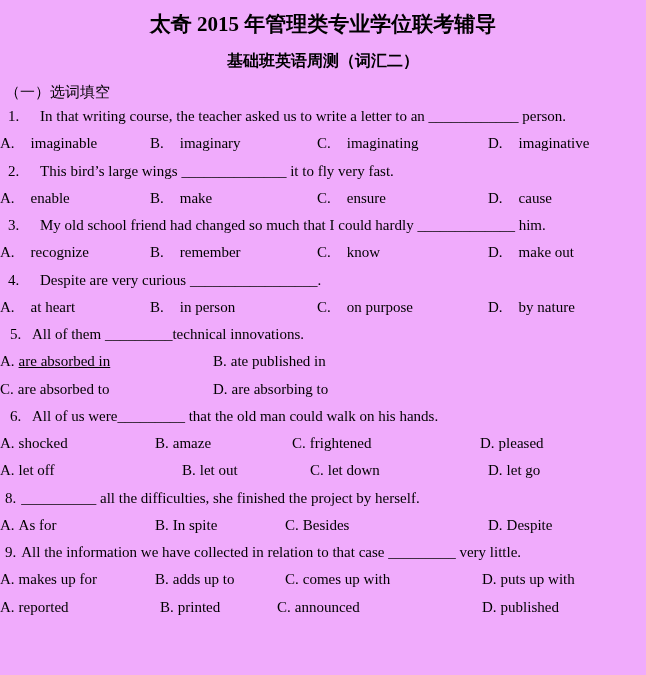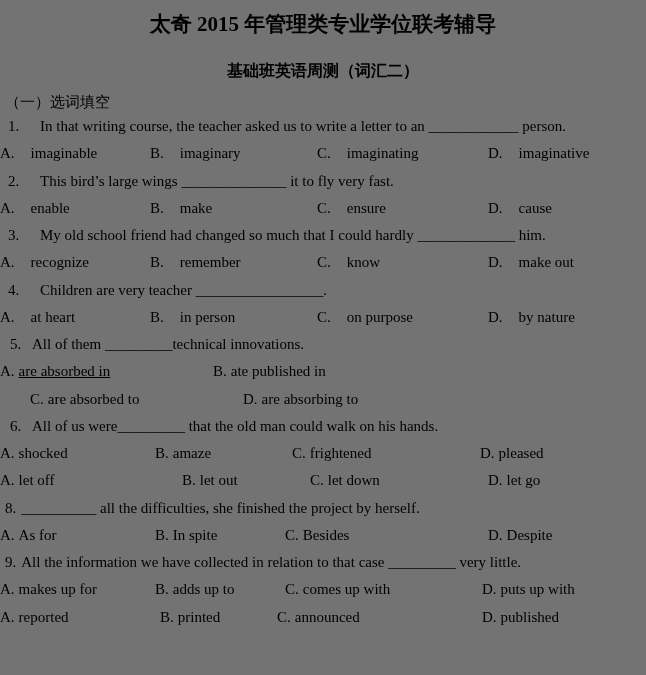--- a/index.html
+++ b/index.html
@@ -6,33 +6,33 @@
     margin: 0;
     padding: 0;
     background: #ffffff;
     color: #000000;
     font-family: "Liberation Serif", "DejaVu Serif", serif;
   }
   .page {
     position: relative;
     width: 646px;
     height: 675px;
-    background: #737373;
+    background: #f0abfc;
     overflow: hidden;
   }
   .title {
     padding-top: 10px;
     text-align: center;
     font-size: 21px;
     font-weight: bold;
     line-height: 28px;
     white-space: nowrap;
   }
   .subtitle {
-    margin-top: 23px;
+    margin-top: 13px;
     text-align: center;
     font-size: 16px;
     font-weight: bold;
     line-height: 20px;
     white-space: nowrap;
   }
   .section {
     margin-top: 11px;
     padding-left: 5px;
     font-size: 15px;
@@ -64,25 +64,25 @@
   <div class="title">太奇 2015 年管理类专业学位联考辅导</div>
   <div class="subtitle">基础班英语周测（词汇二）</div>
   <div class="section">（一）选词填空</div>
   <div id="questions">
       <div class="line q hang-wide"><span class="q-num">1.</span><span class="q-text">In that writing course, the teacher asked us to write a letter to an ____________ person.</span></div>
       <div class="line opts tab"><span class="opt" style="width: 150px;"><span class="opt-letter">A.</span><span class="opt-text">imaginable</span></span><span class="opt" style="width: 167px;"><span class="opt-letter">B.</span><span class="opt-text">imaginary</span></span><span class="opt" style="width: 171px;"><span class="opt-letter">C.</span><span class="opt-text">imaginating</span></span><span class="opt"><span class="opt-letter">D.</span><span class="opt-text">imaginative</span></span></div>
       <div class="line q hang-wide"><span class="q-num">2.</span><span class="q-text">This bird’s large wings ______________ it to fly very fast.</span></div>
       <div class="line opts tab"><span class="opt" style="width: 150px;"><span class="opt-letter">A.</span><span class="opt-text">enable</span></span><span class="opt" style="width: 167px;"><span class="opt-letter">B.</span><span class="opt-text">make</span></span><span class="opt" style="width: 171px;"><span class="opt-letter">C.</span><span class="opt-text">ensure</span></span><span class="opt"><span class="opt-letter">D.</span><span class="opt-text">cause</span></span></div>
       <div class="line q hang-wide"><span class="q-num">3.</span><span class="q-text">My old school friend had changed so much that I could hardly _____________ him.</span></div>
       <div class="line opts tab"><span class="opt" style="width: 150px;"><span class="opt-letter">A.</span><span class="opt-text">recognize</span></span><span class="opt" style="width: 167px;"><span class="opt-letter">B.</span><span class="opt-text">remember</span></span><span class="opt" style="width: 171px;"><span class="opt-letter">C.</span><span class="opt-text">know</span></span><span class="opt"><span class="opt-letter">D.</span><span class="opt-text">make out</span></span></div>
-      <div class="line q hang-wide"><span class="q-num">4.</span><span class="q-text">Children are very teacher _________________.</span></div>
+      <div class="line q hang-wide"><span class="q-num">4.</span><span class="q-text">Despite are very curious _________________.</span></div>
       <div class="line opts tab"><span class="opt" style="width: 150px;"><span class="opt-letter">A.</span><span class="opt-text">at heart</span></span><span class="opt" style="width: 167px;"><span class="opt-letter">B.</span><span class="opt-text">in person</span></span><span class="opt" style="width: 171px;"><span class="opt-letter">C.</span><span class="opt-text">on purpose</span></span><span class="opt"><span class="opt-letter">D.</span><span class="opt-text">by nature</span></span></div>
       <div class="line q hang-narrow"><span class="q-num">5.</span><span class="q-text">All of them _________technical innovations.</span></div>
       <div class="line opts plain"><span class="opt" style="width: 213px; text-decoration: underline;"><span class="opt-letter">A.</span><span class="opt-text">are absorbed in</span></span><span class="opt"><span class="opt-letter">B.</span><span class="opt-text">ate published in</span></span></div>
-      <div class="line opts plain"><span class="opt" style="width: 213px; margin-left: 30px;"><span class="opt-letter">C.</span><span class="opt-text">are absorbed to</span></span><span class="opt"><span class="opt-letter">D.</span><span class="opt-text">are absorbing to</span></span></div>
+      <div class="line opts plain"><span class="opt" style="width: 213px;"><span class="opt-letter">C.</span><span class="opt-text">are absorbed to</span></span><span class="opt"><span class="opt-letter">D.</span><span class="opt-text">are absorbing to</span></span></div>
       <div class="line q hang-narrow"><span class="q-num">6.</span><span class="q-text">All of us were_________ that the old man could walk on his hands.</span></div>
       <div class="line opts plain"><span class="opt" style="width: 155px;"><span class="opt-letter">A.</span><span class="opt-text">shocked</span></span><span class="opt" style="width: 137px;"><span class="opt-letter">B.</span><span class="opt-text">amaze</span></span><span class="opt" style="width: 188px;"><span class="opt-letter">C.</span><span class="opt-text">frightened</span></span><span class="opt"><span class="opt-letter">D.</span><span class="opt-text">pleased</span></span></div>
       <div class="line opts plain"><span class="opt" style="width: 182px;"><span class="opt-letter">A.</span><span class="opt-text">let off</span></span><span class="opt" style="width: 128px;"><span class="opt-letter">B.</span><span class="opt-text">let out</span></span><span class="opt" style="width: 178px;"><span class="opt-letter">C.</span><span class="opt-text">let down</span></span><span class="opt"><span class="opt-letter">D.</span><span class="opt-text">let go</span></span></div>
       <div class="line q inline"><span class="q-num">8.</span><span class="q-text">__________ all the difficulties, she finished the project by herself.</span></div>
       <div class="line opts plain"><span class="opt" style="width: 155px;"><span class="opt-letter">A.</span><span class="opt-text">As for</span></span><span class="opt" style="width: 130px;"><span class="opt-letter">B.</span><span class="opt-text">In spite</span></span><span class="opt" style="width: 203px;"><span class="opt-letter">C.</span><span class="opt-text">Besides</span></span><span class="opt"><span class="opt-letter">D.</span><span class="opt-text">Despite</span></span></div>
       <div class="line q inline"><span class="q-num">9.</span><span class="q-text">All the information we have collected in relation to that case _________ very little.</span></div>
       <div class="line opts plain"><span class="opt" style="width: 155px;"><span class="opt-letter">A.</span><span class="opt-text">makes up for</span></span><span class="opt" style="width: 130px;"><span class="opt-letter">B.</span><span class="opt-text">adds up to</span></span><span class="opt" style="width: 197px;"><span class="opt-letter">C.</span><span class="opt-text">comes up with</span></span><span class="opt"><span class="opt-letter">D.</span><span class="opt-text">puts up with</span></span></div>
       <div class="line opts plain"><span class="opt" style="width: 160px;"><span class="opt-letter">A.</span><span class="opt-text">reported</span></span><span class="opt" style="width: 117px;"><span class="opt-letter">B.</span><span class="opt-text">printed</span></span><span class="opt" style="width: 205px;"><span class="opt-letter">C.</span><span class="opt-text">announced</span></span><span class="opt"><span class="opt-letter">D.</span><span class="opt-text">published</span></span></div>
     </div>
 </div>

